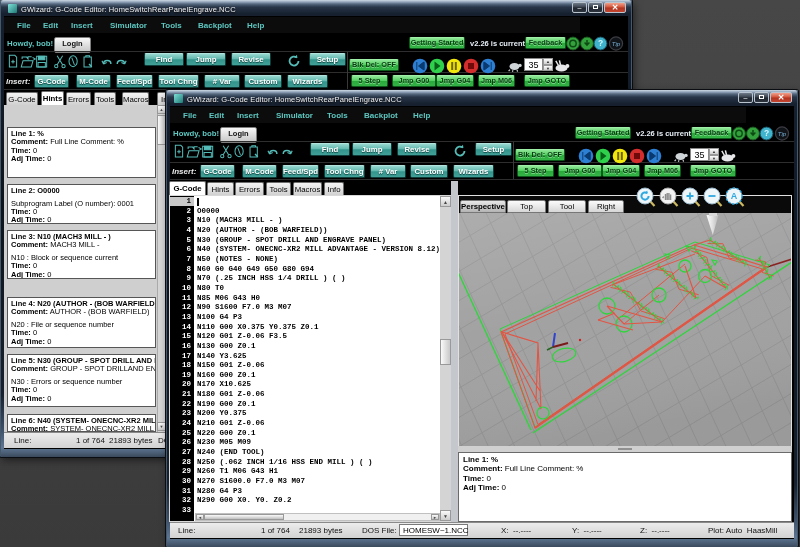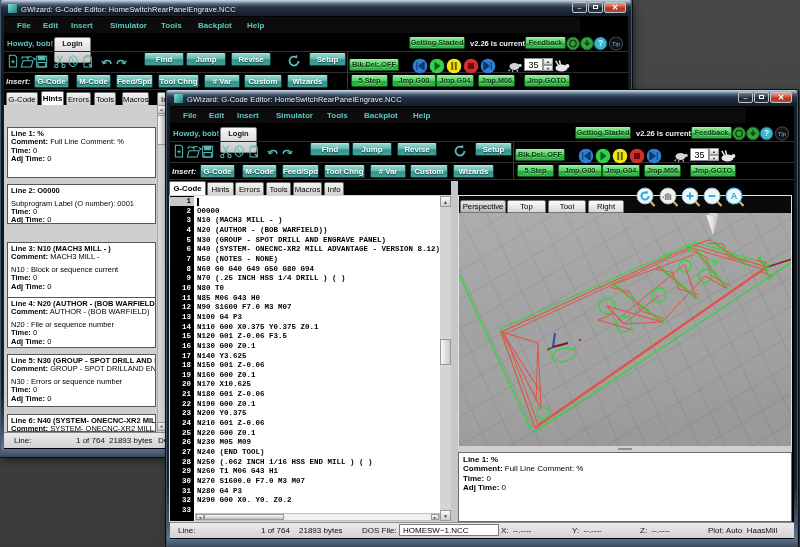--- a/index.html
+++ b/index.html
@@ -8,21 +8,21 @@
  box-shadow:0 0 0 1px #0a0d12,inset 1px 0 0 #46586c,inset -1px 0 0 #46586c,2px 3px 8px rgba(0,0,0,0.55)}
 .appbg{position:absolute;left:4px;top:16px;width:624px;height:433px;background:#000}
 .ticon{position:absolute;left:8px;top:4px;width:9px;height:9px;background:linear-gradient(135deg,#7fe0d8,#1e7a74);border:1px solid #b8ecе6;border-radius:1px}
 .ttxt{position:absolute;left:21px;top:5px;font-size:7.5px;color:#f2f2f2;letter-spacing:0.1px;text-shadow:0 1px 2px #000}
 .cbtn{position:absolute;top:2px;height:11px;border:1px solid #b9c4ce;border-radius:2px;color:#fff;font-size:7px;line-height:9px;text-align:center;background:linear-gradient(180deg,#707c8a 0,#3a434e 45%,#20262e 55%,#2c343e 100%)}
 .cclose{background:linear-gradient(180deg,#f0a08c 0,#d4553a 45%,#b03420 55%,#c44530 100%);font-size:8px;font-weight:bold}
 .maxbox{display:inline-block;width:5px;height:4px;border:1px solid #fff;margin-bottom:1px}
 .menu{position:absolute;left:4px;top:17px;width:576px;height:16px;background:#0c0c0c}
 .menu span{position:absolute;top:4px;font-size:8px;font-weight:bold;color:#5ec7c1}
 .howdy{position:absolute;left:7px;top:38.5px;font-size:7.8px;font-weight:bold;color:#5ec7c1}
-.login{position:absolute;left:54px;top:37px;width:37px;height:26px;background:linear-gradient(180deg,#f8f8f8,#c6c6c6);border:1px solid #7e7e7e;border-radius:2px;font-size:7.5px;font-weight:bold;color:#111;text-align:center;line-height:11px}
+.login{position:absolute;left:54px;top:37px;width:37px;height:16px;background:linear-gradient(180deg,#f8f8f8,#c6c6c6);border:1px solid #7e7e7e;border-radius:2px;font-size:7.5px;font-weight:bold;color:#111;text-align:center;line-height:11px}
 .vtxt{position:absolute;font-size:7.5px;white-space:nowrap;font-weight:bold;color:#e8f0f8}
 .hline{position:absolute;left:4px;width:624px;height:1px;background:#2e2e2e}
 .vline{position:absolute;width:1px;background:#3a3a3a}
 .tb{position:absolute;height:13px;border-radius:2px;border:1px solid #0e3d3a;border-top-color:#b2e4dd;background:linear-gradient(180deg,#96d8cf 0%,#62b7ae 45%,#33948c 52%,#41a199 100%);color:#fff;font-size:7.8px;font-weight:bold;text-align:center;line-height:11px;text-shadow:0 1px 1px #0c403c;white-space:nowrap;overflow:hidden}
 .gb{position:absolute;height:12px;border-radius:2px;border:1px solid #0d5c1c;border-top-color:#9ef0a6;background:linear-gradient(180deg,#90e698 0%,#55d063 45%,#28a93a 52%,#37b548 100%);color:#0b3d14;font-size:7.3px;font-weight:bold;text-align:center;line-height:10px;text-shadow:0 1px 0 rgba(210,255,215,0.5);white-space:nowrap;overflow:hidden}
 .instxt{position:absolute;left:6px;top:77px;font-size:8px;font-weight:bold;font-style:italic;color:#e8e8e8}
 .spin{position:absolute;left:524px;top:58px;width:19px;height:13px;background:#fff;border:1px solid #888;font-size:9px;color:#000;text-align:center;line-height:12px}
 .spinarr{position:absolute;left:543px;top:58px;width:10px;height:13px}
 .sa1,.sa2{position:absolute;left:0;width:10px;height:6.5px;background:linear-gradient(#fdfdfd,#cfcfcf);border:1px solid #999;font-size:4px;text-align:center;line-height:6px;color:#333}
 .sa1{top:0}.sa2{bottom:0}
@@ -40,25 +40,25 @@
 .code{position:absolute;left:31px;top:106px;width:242px;height:317px;color:#000;font:bold 7.5px "Liberation Mono",monospace;line-height:9.65px;padding-top:1px;overflow:hidden}
 .caret{position:absolute;left:31px;top:108px;width:1.5px;height:8px;background:#000}
 .vsb{position:absolute;left:274px;top:106px;width:11px;height:325px;background:#d4d4d4}
 .hsb{position:absolute;left:29px;top:423px;width:245px;height:8px;background:#f0f0f0;border:1px solid #c0c0c0}
 .sbtn{position:absolute;width:11px;height:11px;background:linear-gradient(#fafafa,#ccc);border:1px solid #999;font-size:5px;color:#444;text-align:center;line-height:10px}
 .vthumb{position:absolute;left:0;top:143px;width:11px;height:26px;background:linear-gradient(90deg,#fafafa,#c8c8c8);border:1px solid #999}
 .hthumb{position:absolute;left:8px;top:0;width:80px;height:6px;background:linear-gradient(#fafafa,#c0c0c0);border:1px solid #999}
 .vsplit{position:absolute;left:285px;top:91px;width:7px;height:341px;background:#c4c8cc}
 .bpanel{position:absolute;left:292px;top:105px;width:334px;height:327px;background:#0a0a0a;border:1px solid #e0e0e0}
 .btab{position:absolute;top:110px;height:13px;background:linear-gradient(#fbfbfb,#d6d6d6);border:1px solid #777;border-radius:2px 2px 0 0;font-size:7.8px;color:#000;text-align:center;line-height:12px;z-index:4}
-.btabsel{background:linear-gradient(#e8e8e8,#b4b4b4);font-weight:normal}
+.btabsel{background:linear-gradient(#e8e8e8,#b4b4b4);font-weight:bold}
 .hsplit{position:absolute;left:292px;top:356px;width:334px;height:6px;background:#d0d0d0}
 .hsplit:after{content:"";position:absolute;left:160px;top:2px;width:14px;height:2px;background:#909090}
 .bhint{position:absolute;left:292px;top:362px;width:334px;height:70px;background:#fff;border:1px solid #6a6a6a;font-size:8px;line-height:9.4px;color:#000;padding:2px 0 0 4px}
-.fnamebox{position:absolute;left:233px;top:434px;width:100px;height:12px;background:#fff;border:1px solid #7a7a7a;font-size:8px;color:#000;padding:1px 0 0 3px}
+.fnamebox{position:absolute;left:233px;top:434px;width:69px;height:12px;background:#fff;border:1px solid #7a7a7a;font-size:8px;color:#000;padding:1px 0 0 3px}
 </style></head>
 <body>
 <div class="win" style="left:0;top:0">
 <div class="ticon"></div>
 <div class="ttxt">GWizard: G-Code Editor: HomeSwitchRearPanelEngrave.NCC</div>
 <div class="cbtn cmin" style="left:572px;width:15px">–</div>
 <div class="cbtn cmax" style="left:588px;width:15px"><span class="maxbox"></span></div>
 <div class="cbtn cclose" style="left:604px;width:22px">✕</div>
 <div class="appbg"></div>
 <div class="menu">
@@ -175,21 +175,21 @@
       <div class="cl"><b>Time:</b> 0</div>
       <div class="cl"><b>Adj Time:</b> 0</div>
     </div>
 <div class="card" style="top:184px;height:40px">
       <div class="cl"><b>Line 2: O0000</b></div>
       <div style="height:4.6px"></div>
       <div class="cl">Subprogram Label (O number): 0001</div>
       <div class="cl"><b>Time:</b> 0</div>
       <div class="cl"><b>Adj Time:</b> 0</div>
     </div>
-<div class="card" style="top:242px;height:65px">
+<div class="card" style="top:230px;height:49px">
       <div class="cl"><b>Line 3: N10 (MACH3 MILL - )</b></div>
       <div class="cl"><b>Comment:</b> MACH3 MILL -</div>
       <div style="height:4.6px"></div>
       <div class="cl">N10 : Block or sequence current</div>
       <div class="cl"><b>Time:</b> 0</div>
       <div class="cl"><b>Adj Time:</b> 0</div>
     </div>
 <div class="card" style="top:297px;height:51px">
       <div class="cl"><b>Line 4: N20 (AUTHOR - (BOB WARFIELD))</b></div>
       <div class="cl"><b>Comment:</b> AUTHOR - (BOB WARFIELD)</div>

